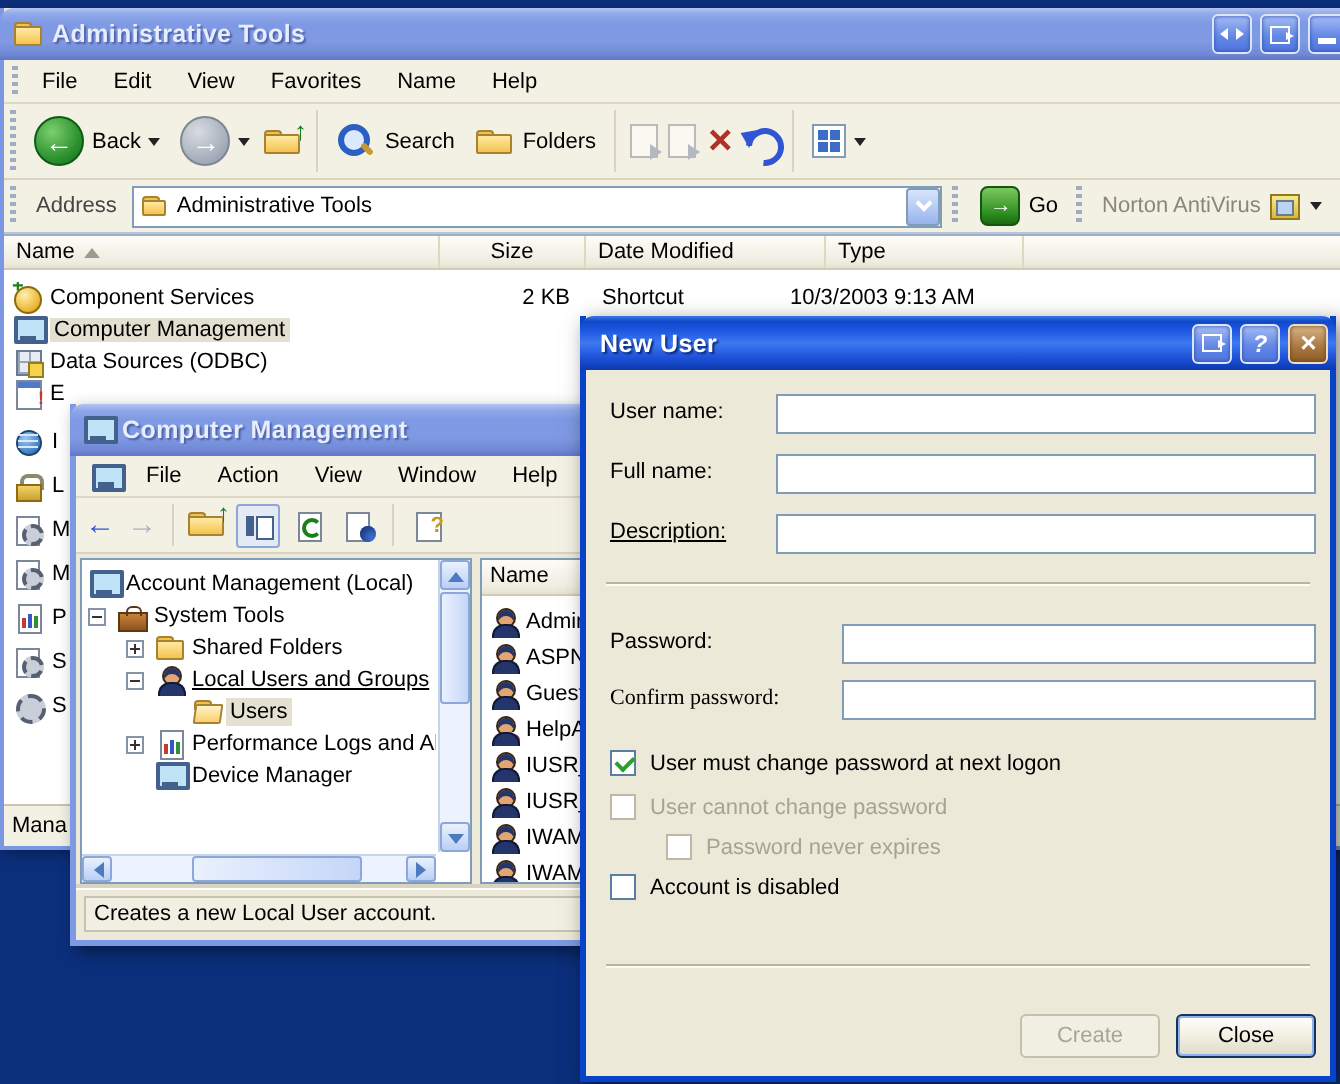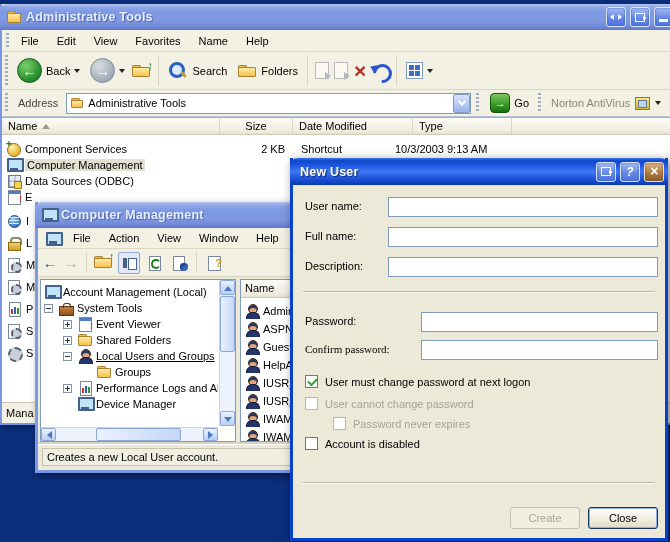--- a/index.html
+++ b/index.html
@@ -403,36 +403,31 @@
               <span class="ic ic-computer" style="left: 2px;"></span>
               <span class="tl" style="left: 19px;">Account Management (Local)</span>
             </div>
             <div class="trow">
               <span class="toggle" style="left: 2px;"></span>
               <span class="ic ic-tools" style="left: 16px;"></span>
               <span class="tl" style="left: 33px;">System Tools</span>
             </div>
             <div class="trow">
               <span class="toggle plus" style="left: 21px;"></span>
-              <span class="ic ic-event" style="left: 35px;"></span>
-              <span class="tl" style="left: 52px;">Event Viewer</span>
-            </div>
-            <div class="trow">
-              <span class="toggle plus" style="left: 21px;"></span>
               <span class="ic ic-folder" style="left: 35px;"></span>
               <span class="tl" style="left: 52px;">Shared Folders</span>
             </div>
             <div class="trow">
               <span class="toggle" style="left: 21px;"></span>
               <span class="ic ic-user" style="left: 35px;"></span>
               <span class="tl" style="left: 52px; text-decoration: underline;">Local Users and Groups</span>
             </div>
             <div class="trow">
-              <span class="ic ic-folder" style="left: 54px;"></span>
-              <span class="tl" style="left: 71px;">Groups</span>
+              <span class="ic ic-folder ic-folder-open" style="left: 54px;"></span>
+              <span class="tl sel" style="left: 71px;">Users</span>
             </div>
             <div class="trow">
               <span class="toggle plus" style="left: 21px;"></span>
               <span class="ic ic-chart" style="left: 35px;"></span>
               <span class="tl" style="left: 52px;">Performance Logs and Al</span>
             </div>
             <div class="trow">
               <span class="ic ic-computer" style="left: 35px;"></span>
               <span class="tl" style="left: 52px;">Device Manager</span>
             </div>
@@ -516,21 +511,21 @@
     </header>
     <div class="nu-body" id="nu-body">
       <i class="hr" style="top:106px"></i>
       <i class="hr" style="top:297px"></i>
       <span class="btn disabled" style="left:217px;top:322px">Create</span>
       <span class="btn default" style="left:295px;top:322px">Close</span>
     <span class="fld-label" style="top: 15px;">User name:</span>
         <div class="fld-input" style="top: 12px;"></div>
         <span class="fld-label" style="top: 45px;">Full name:</span>
         <div class="fld-input" style="top: 42px;"></div>
-        <span class="fld-label" style="top: 75px;">Description:</span>
+        <span class="fld-label" style="top: 75px; text-decoration: underline;">Description:</span>
         <div class="fld-input" style="top: 72px;"></div>
         <span class="fld-label" style="top: 130px;">Password:</span>
         <div class="fld-input pw" style="top: 127px;"></div>
         <span class="fld-label" style="top: 158px; font-family: Liberation Serif, serif;">Confirm password:</span>
         <div class="fld-input pw" style="top: 155px;"></div>
         <label class="cbrow" style="top: 190px;">
           <span class="cbox checked"></span>
           <span class="cbl">User must change password at next logon</span>
         </label>
         <label class="cbrow disabled" style="top: 212px;">

